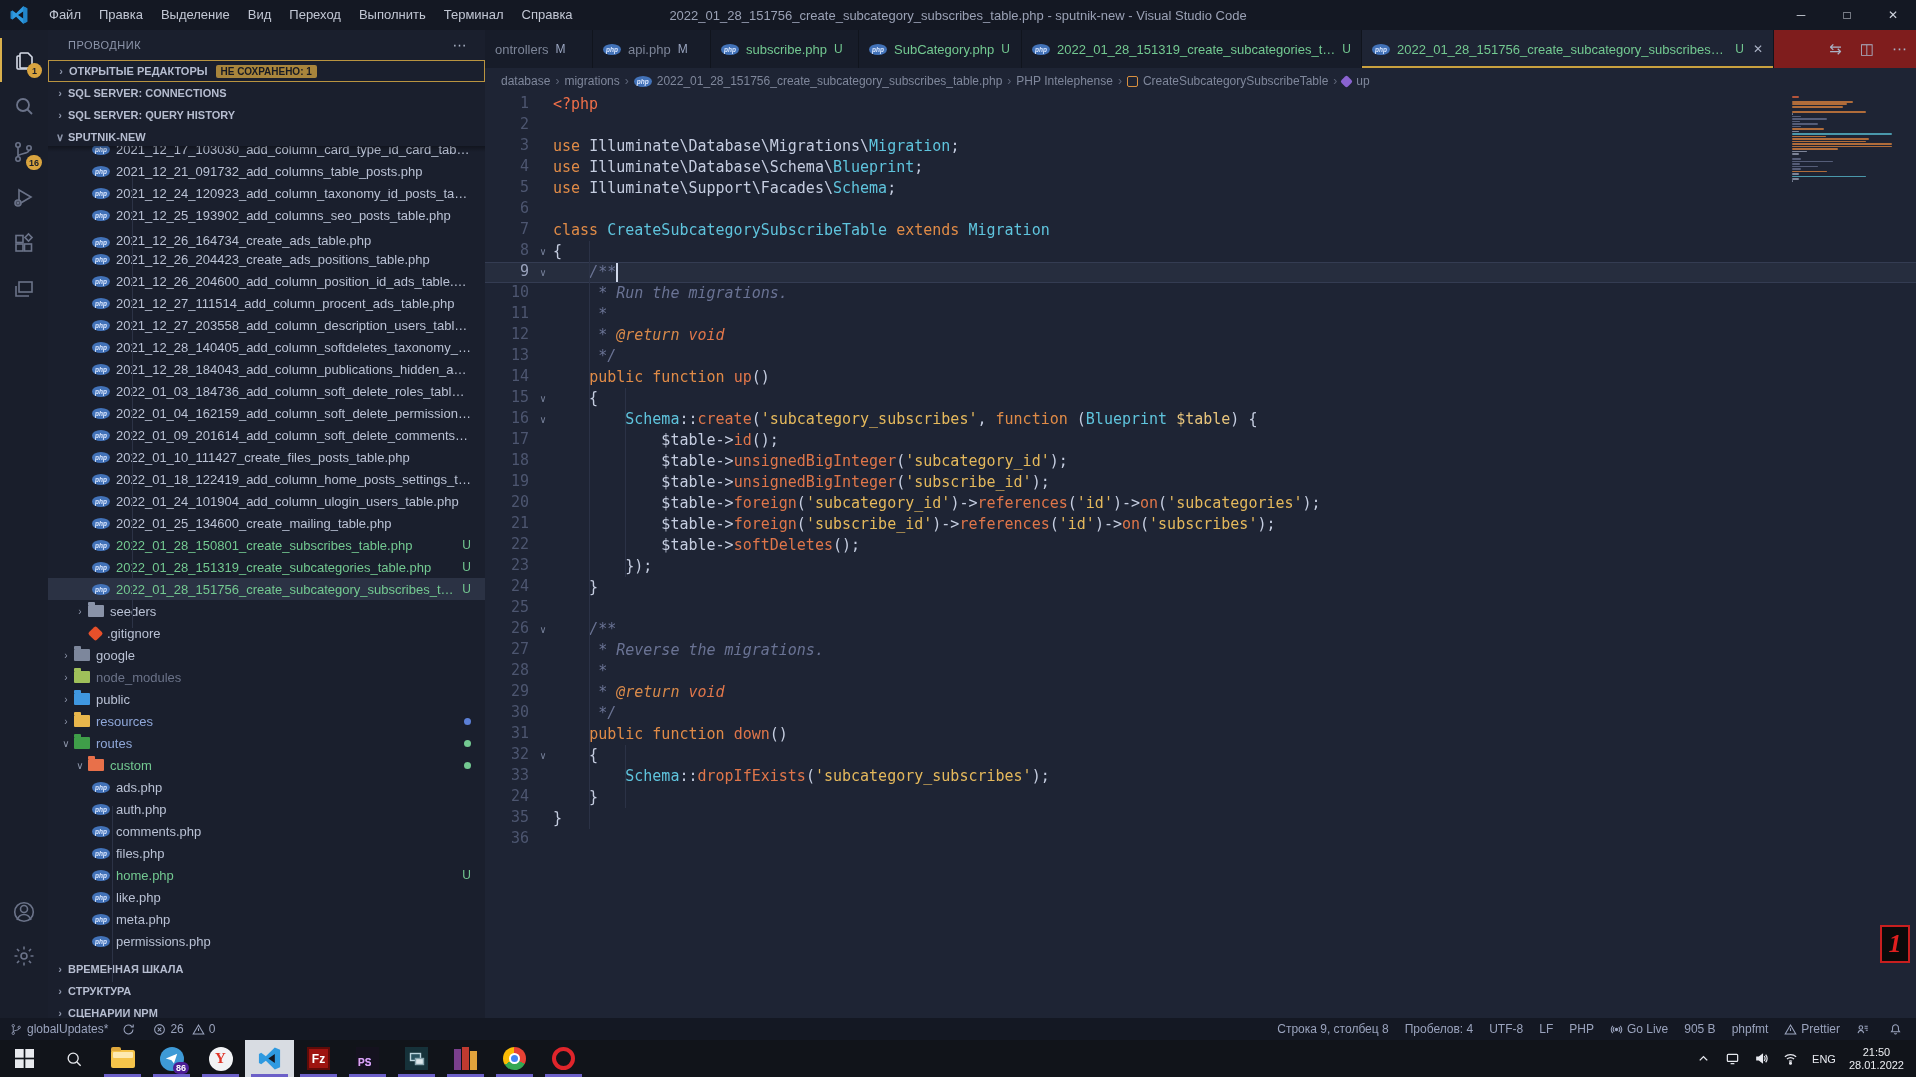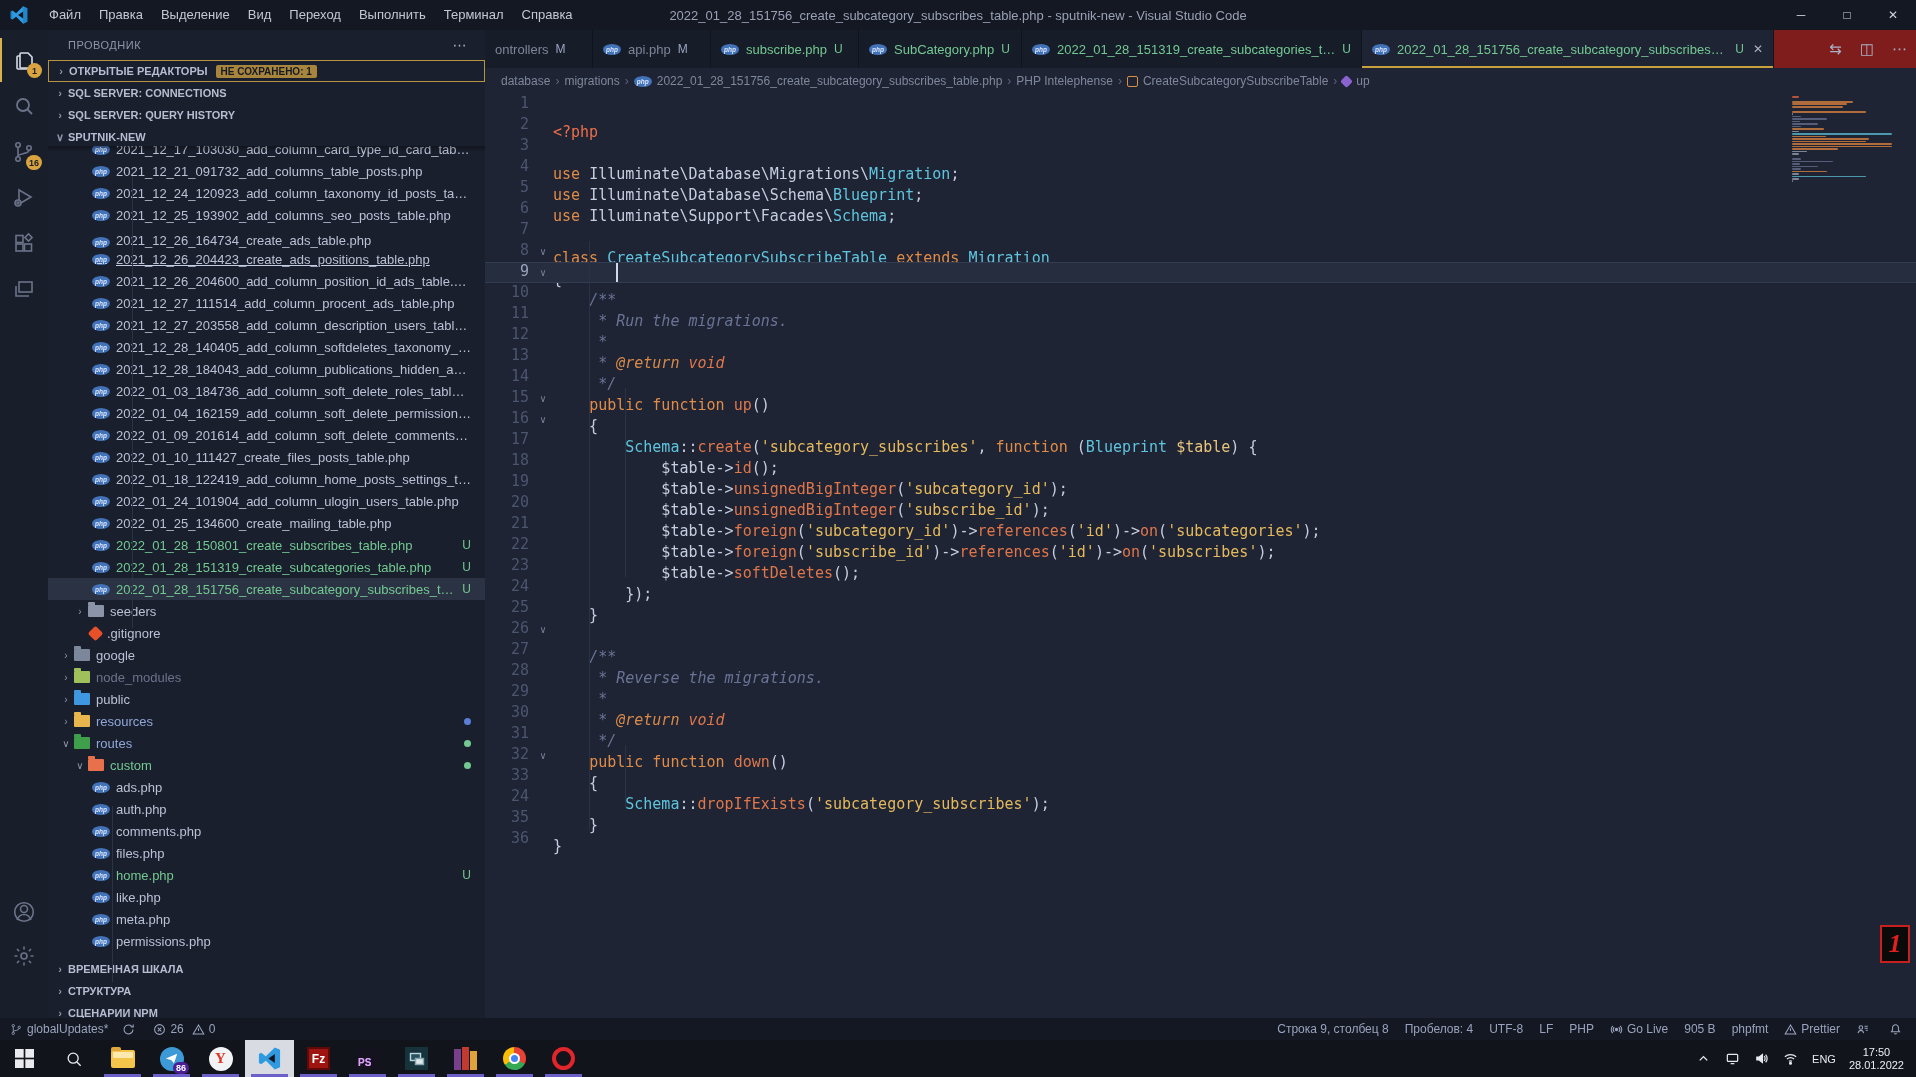--- a/index.html
+++ b/index.html
@@ -68,21 +68,21 @@
   .bc-item .php-ico{margin-right:5px;}
   .bc-sym{width:11px;height:11px;margin-right:5px;border-radius:2px;}
   
   #editor{position:absolute;left:485px;right:0;top:94px;bottom:59px;background:#1e2434;
     font-family:"DejaVu Sans Mono",monospace;font-size:15px;}
   .code-line{height:21px;display:flex;position:relative;}
   .code-line.current{background:#262d3e;box-shadow:0 -1px 0 #343c52 inset,0 1px 0 #343c52 inset;}
   .gutter-num{width:48px;flex:0 0 auto;text-align:right;color:#4d5670;padding-right:4px;}
   .code-line.current .gutter-num{color:#9aa3bd;}
   .gutter-fold{width:20px;flex:0 0 auto;text-align:center;color:#76809a;font-size:10px;line-height:21px;}
-  .code-text{white-space:pre;line-height:21px;margin-top:28px;}
+  .code-text{white-space:pre;line-height:21px;}
   .tok-kw{color:#e08b47;} .tok-fn{color:#e0764a;} .tok-cls{color:#5fc4dd;} .tok-str{color:#e5b95c;}
   .tok-cmt{color:#6a7394;font-style:italic;} .tok-ann{color:#d98a4a;font-style:italic;}
   .tok-typ{color:#e0764a;font-style:italic;} .tok-tag{color:#ef6f49;} .tok-prm{color:#e8c57c;} .tok-pln{color:#c5cde0;}
   .code-guide{position:absolute;width:1px;background:#2b3246;}
   #caret{position:absolute;width:1.5px;height:19px;background:#d0d8ea;}
   
   #minimap{position:absolute;right:22px;top:2px;width:102px;}
   .mm-row{height:1.6px;margin-bottom:0.9px;border-radius:1px;}
   
   #statusbar{position:absolute;left:0;right:0;bottom:37px;height:22px;background:#141823;
@@ -233,21 +233,21 @@
           <span class="tree-label">2021_12_24_120923_add_column_taxonomy_id_posts_table.php</span>
         </div>
         <div class="tree-row" style="padding-left: 44px;">
           <span class="php-ico">php</span>
           <span class="tree-label">2021_12_25_193902_add_columns_seo_posts_table.php</span>
         </div>
         <div class="tree-row" style="padding-left: 44px; align-items: flex-end;">
           <span class="php-ico">php</span>
           <span class="tree-label">2021_12_26_164734_create_ads_table.php</span>
         </div>
-        <div class="tree-row" style="padding-left: 44px; text-decoration: underline;">
+        <div class="tree-row" style="padding-left: 44px;">
           <span class="php-ico">php</span>
           <span class="tree-label">2021_12_26_204423_create_ads_positions_table.php</span>
         </div>
         <div class="tree-row" style="padding-left: 44px;">
           <span class="php-ico">php</span>
           <span class="tree-label">2021_12_26_204600_add_column_position_id_ads_table.php</span>
         </div>
         <div class="tree-row" style="padding-left: 44px;">
           <span class="php-ico">php</span>
           <span class="tree-label">2021_12_27_111514_add_column_procent_ads_table.php</span>
@@ -917,19 +917,19 @@
           </svg>
         </div>
         <div class="tray-item">
           <svg viewBox="0 0 16 16" fill="none" stroke="currentColor" stroke-width="1.3">
             <path d="M2 6.2a9 9 0 0 1 12 0M4.2 8.6a6 6 0 0 1 7.6 0M6.4 11a3 3 0 0 1 3.2 0"></path>
             <circle cx="8" cy="13" r="1" fill="currentColor"></circle>
           </svg>
         </div>
         <div class="tray-item">ENG</div>
         <div id="clock">
-          <div>17:50</div>
+          <div>21:50</div>
           <div>28.01.2022</div>
         </div>
       </div>
     </div>
 
 </div>
 
 </body></html>

